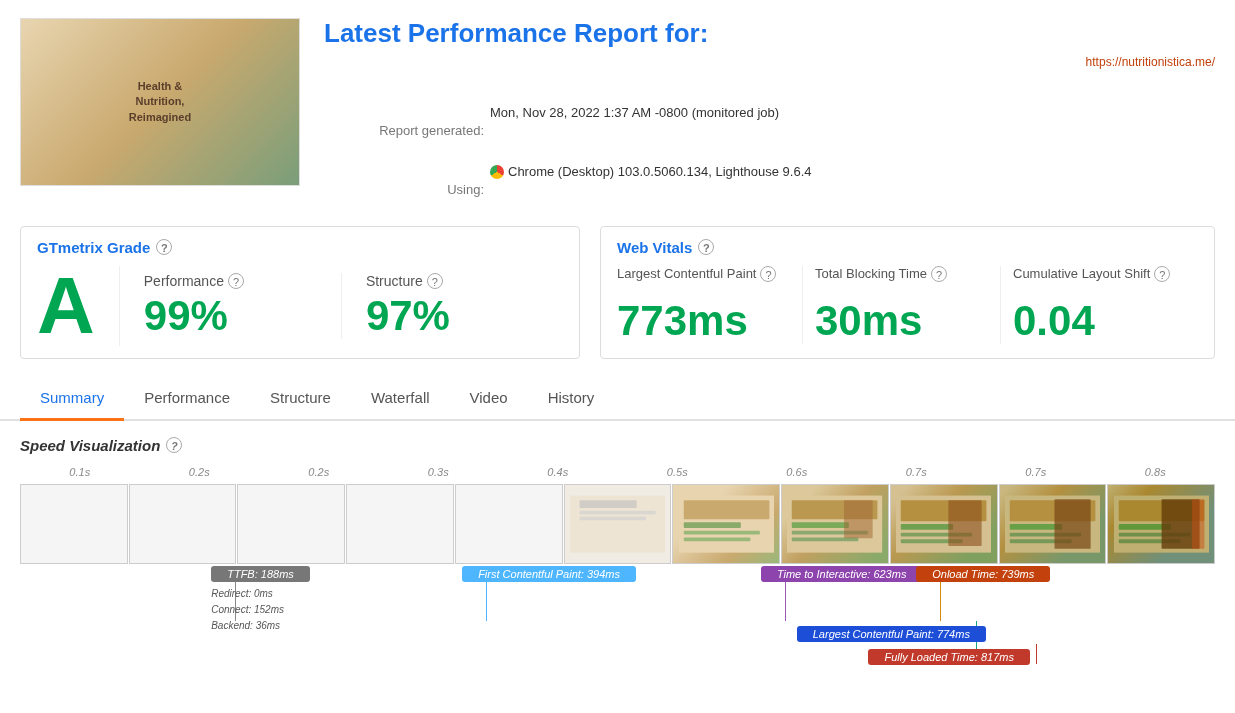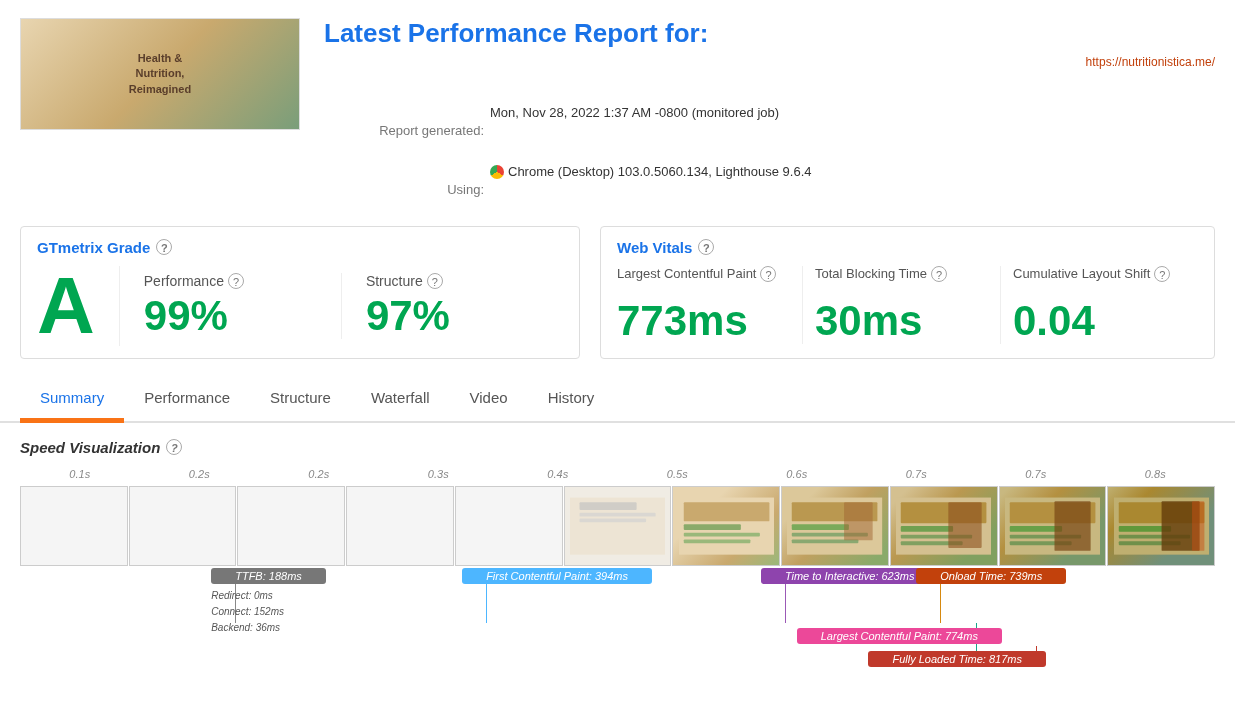--- a/index.html
+++ b/index.html
@@ -1,20 +1,20 @@
 <!DOCTYPE html>
 <html><head>
   <meta charset="utf-8">
   <style>
     * { box-sizing: border-box; margin: 0; padding: 0; }
     body { font-family: Arial, sans-serif; background: #fff; color: #333; font-size: 14px; width: 1235px; }
 
     
     .header { display: flex; align-items: flex-start; padding: 18px 20px 14px 20px; gap: 24px; }
-    .header-screenshot { width: 280px; height: 112px; border: 1px solid #ddd; overflow: hidden; flex-shrink: 0; }
+    .header-screenshot { width: 280px; height: 168px; border: 1px solid #ddd; overflow: hidden; flex-shrink: 0; }
     .header-screenshot-inner {
       width: 100%; height: 100%;
       background: linear-gradient(135deg, #e8d5b0 0%, #c9a96e 50%, #7a9e7a 100%);
       display: flex; align-items: center; justify-content: center;
       position: relative;
     }
     .screenshot-text { color: #5a3e2b; font-size: 11px; font-weight: bold; text-align: center; padding: 8px; line-height: 1.4; }
     .header-info { flex: 1; }
     .header-title { color: #1a73e8; font-size: 26px; font-weight: bold; margin-bottom: 6px; }
     .header-url { color: #c2410c; font-size: 12px; margin-bottom: 14px; text-align: right; }
@@ -45,21 +45,21 @@
     .vitals-content { display: flex; gap: 0; }
     .vital-item { flex: 1; padding: 0 12px; }
     .vital-item:not(:last-child) { border-right: 1px solid #eee; }
     .vital-item:first-child { padding-left: 0; }
     .vital-label { font-size: 13px; color: #555; margin-bottom: 16px; display: flex; align-items: center; gap: 4px; }
     .vital-value { font-size: 42px; font-weight: bold; color: #00a651; line-height: 1.1; }
 
     
     .tabs-bar { display: flex; border-bottom: 2px solid #e0e0e0; padding: 0 20px; margin-top: 4px; }
     .tab { padding: 12px 20px; font-size: 15px; cursor: pointer; color: #555; border-bottom: 3px solid transparent; margin-bottom: -2px; }
-    .tab.active { color: #1a73e8; border-bottom: 5px solid #f97316; font-weight: 500; }
+    .tab.active { color: #1a73e8; border-bottom: 3px solid #f97316; font-weight: 500; }
 
     
     .speed-section { padding: 16px 20px 0 20px; font-style: italic; }
     .speed-title { font-size: 15px; font-weight: bold; color: #333; margin-bottom: 12px; display: flex; align-items: center; gap: 6px; }
 
     
     .speed-viz-wrapper { position: relative; width: 100%; }
     .ticks-row { display: flex; padding: 0 0 6px 0; }
     .tick-label { font-size: 11px; color: #888; text-align: center; flex: 1; }
 
@@ -72,26 +72,26 @@
     .frame.f4 { background: #f5f5f5; }
     .frame.f5 { background: #f0ece4; }
     .frame.f6 { background: linear-gradient(135deg, #e8d5b0 30%, #c9a96e 70%, #9ab87a 100%); }
     .frame.f7 { background: linear-gradient(135deg, #dcc89a 20%, #c0a060 50%, #8aaa6a 90%); }
     .frame.f8 { background: linear-gradient(135deg, #d4c090 10%, #ba9850 40%, #80a060 80%); }
     .frame.f9 { background: linear-gradient(135deg, #c8b880 5%, #b49040 35%, #78986a 75%); }
     .frame.f10 { background: linear-gradient(135deg, #bfaf70 0%, #aa8830 25%, #70907a 70%); }
 
     
     .ann-area { position: relative; height: 100px; width: 100%; }
-    .ann-chip { position: absolute; padding: 2px 24px; border-radius: 3px; font-size: 11px; color: #fff; white-space: nowrap; }
+    .ann-chip { position: absolute; padding: 2px 16px; border-radius: 3px; font-size: 11px; color: #fff; white-space: nowrap; }
     .ann-chip.grey-bg { background: #777; top: 2px; }
     .ann-chip.blue-bg { background: #4db6ff; top: 2px; }
     .ann-chip.purple-bg { background: #8e44ad; top: 2px; }
     .ann-chip.orange-bg { background: #c2410c; top: 2px; }
-    .ann-chip.teal-bg { background: #ec4899; top: 2px; }
+    .ann-chip.teal-bg { background: #1d4ed8; top: 2px; }
     .ann-chip.red-bg { background: #c0392b; top: 2px; }
     .sub-text { position: absolute; font-size: 10px; color: #555; white-space: nowrap; }
   </style>
 </head>
 <body>
 
 <div class="header">
   <div class="header-screenshot">
     <div class="header-screenshot-inner">
       <div class="screenshot-text">Health &amp;<br>Nutrition,<br>Reimagined</div>

